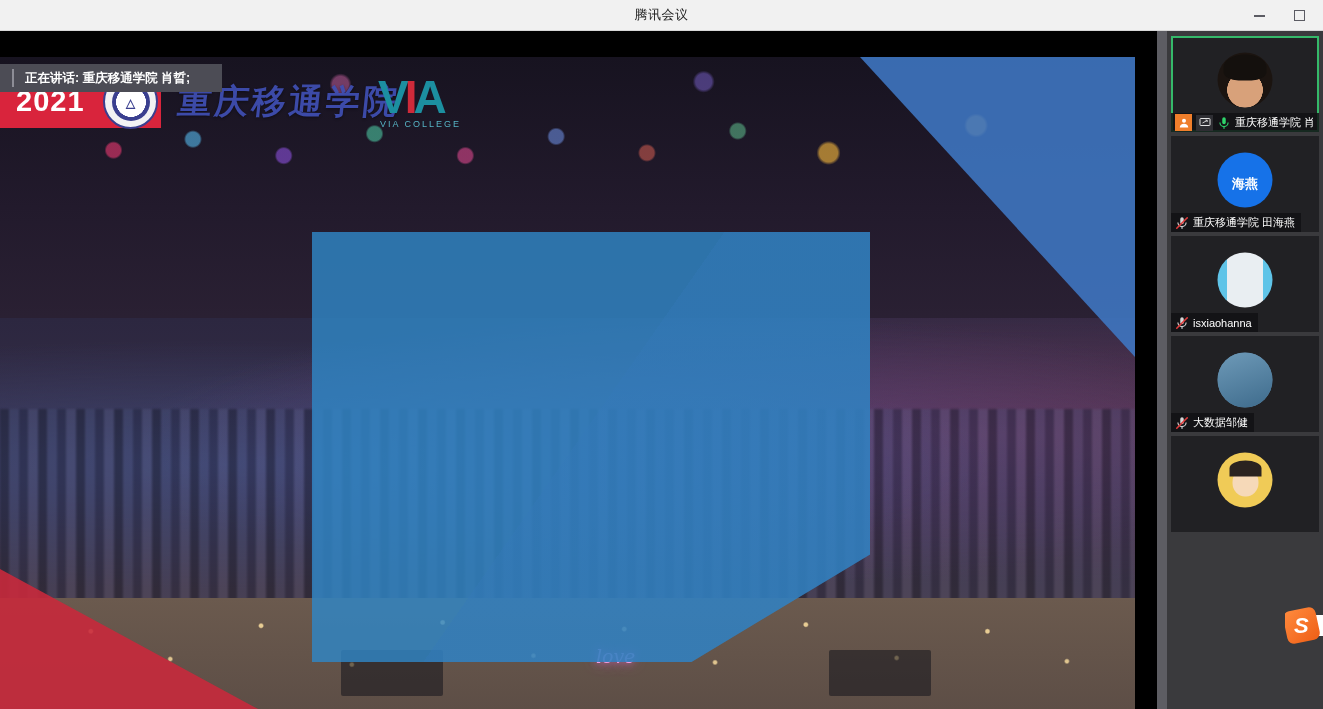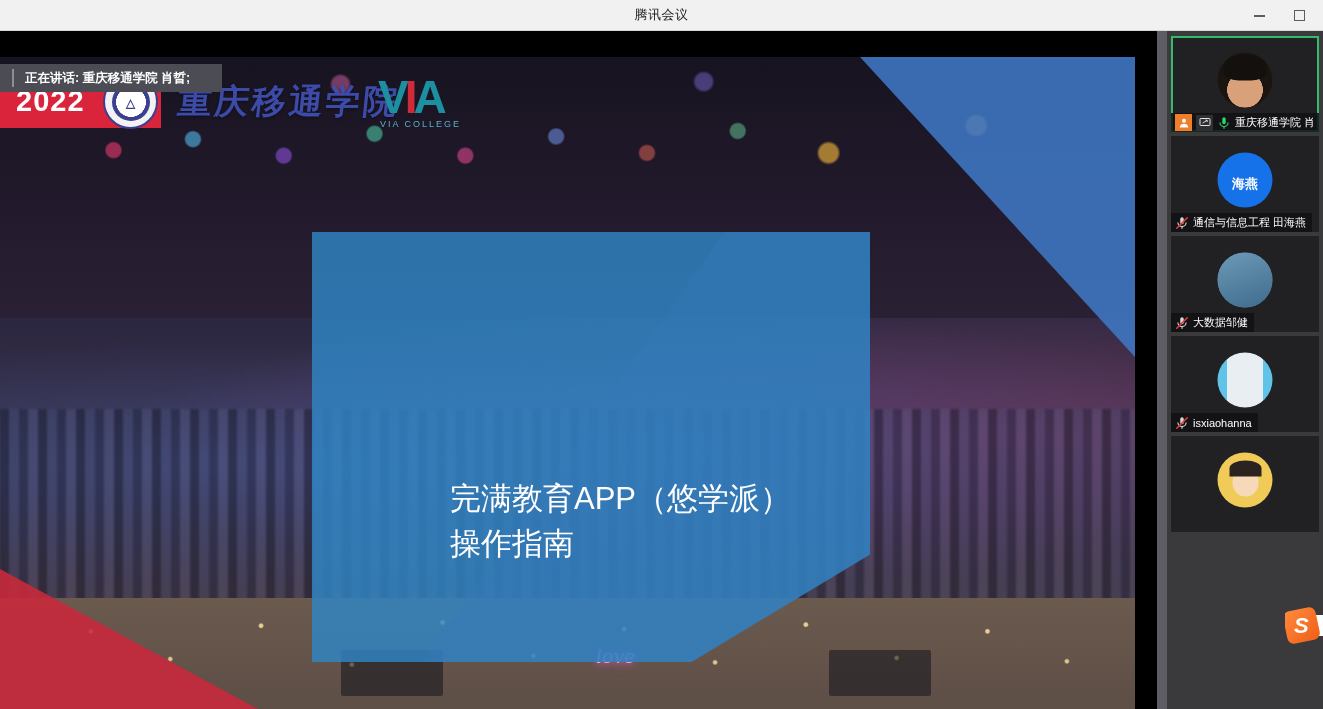--- a/index.html
+++ b/index.html
@@ -278,34 +278,33 @@
         <div class="ph-box" style="left:73%;bottom:2%;width:9%;height:7%;"></div>
         <div class="neon">love</div>
       </div>
 
       <div class="tri-blue"></div>
       <div class="tri-red"></div>
       <div class="band-blue"></div>
       <div class="band-blue2"></div>
 
       <div class="logo-banner">
-        <span class="yr">2022</span>
+        <span class="yr">2021</span>
       </div>
       <div class="emblem">
         <div class="inner">▵</div>
       </div>
       <div class="uni-name">重庆移通学院</div>
       <div class="via">
         <span class="v">V</span>
         <span class="i">I</span>
         <span class="a">A</span>
       </div>
       <div class="via-sub">VIA COLLEGE</div>
 
-      <div class="s-title">完满教育APP（悠学派）操作指南</div>
     </div>
 
     <div class="speaking">
       <span class="accent"></span>
       <span class="txt">正在讲话: 重庆移通学院 肖晢;</span>
     </div>
   </div>
 
   <div class="vscroll">
     <div class="thumb"></div>
@@ -344,52 +343,52 @@
         </div>
         <div class="nameplate">
           <span>
             <svg class="ic" viewBox="0 0 24 24">
               <rect x="9" y="2" width="6" height="12" rx="3" fill="#d6d6d6"></rect>
               <path d="M5 11a7 7 0 0 0 14 0" fill="none" stroke="#d6d6d6" stroke-width="2"></path>
               <rect x="11" y="18" width="2" height="4" fill="#d6d6d6"></rect>
               <path d="M3 21 L21 3" stroke="#e03b3b" stroke-width="2.6" stroke-linecap="round"></path>
             </svg>
           </span>
-          <span class="nm">通信与信息工程 田海燕</span>
+          <span class="nm">重庆移通学院 田海燕</span>
+        </div>
+      </div>
+      <div class="tile">
+        <div class="avatar av-white"></div>
+        <div class="nameplate">
+          <span>
+            <svg class="ic" viewBox="0 0 24 24">
+              <rect x="9" y="2" width="6" height="12" rx="3" fill="#d6d6d6"></rect>
+              <path d="M5 11a7 7 0 0 0 14 0" fill="none" stroke="#d6d6d6" stroke-width="2"></path>
+              <rect x="11" y="18" width="2" height="4" fill="#d6d6d6"></rect>
+              <path d="M3 21 L21 3" stroke="#e03b3b" stroke-width="2.6" stroke-linecap="round"></path>
+            </svg>
+          </span>
+          <span class="nm">isxiaohanna</span>
         </div>
       </div>
       <div class="tile">
         <div class="avatar av-dark"></div>
         <div class="nameplate">
           <span>
             <svg class="ic" viewBox="0 0 24 24">
               <rect x="9" y="2" width="6" height="12" rx="3" fill="#d6d6d6"></rect>
               <path d="M5 11a7 7 0 0 0 14 0" fill="none" stroke="#d6d6d6" stroke-width="2"></path>
               <rect x="11" y="18" width="2" height="4" fill="#d6d6d6"></rect>
               <path d="M3 21 L21 3" stroke="#e03b3b" stroke-width="2.6" stroke-linecap="round"></path>
             </svg>
           </span>
           <span class="nm">大数据邹健</span>
         </div>
       </div>
       <div class="tile">
-        <div class="avatar av-white"></div>
-        <div class="nameplate">
-          <span>
-            <svg class="ic" viewBox="0 0 24 24">
-              <rect x="9" y="2" width="6" height="12" rx="3" fill="#d6d6d6"></rect>
-              <path d="M5 11a7 7 0 0 0 14 0" fill="none" stroke="#d6d6d6" stroke-width="2"></path>
-              <rect x="11" y="18" width="2" height="4" fill="#d6d6d6"></rect>
-              <path d="M3 21 L21 3" stroke="#e03b3b" stroke-width="2.6" stroke-linecap="round"></path>
-            </svg>
-          </span>
-          <span class="nm">isxiaohanna</span>
-        </div>
-      </div>
-      <div class="tile">
         <div class="avatar av-yellow"></div>
       </div>
     </div>
 
   <div class="sogou">
     <div class="tail"></div>
     <div class="sq">
       <span>S</span>
     </div>
   </div>

